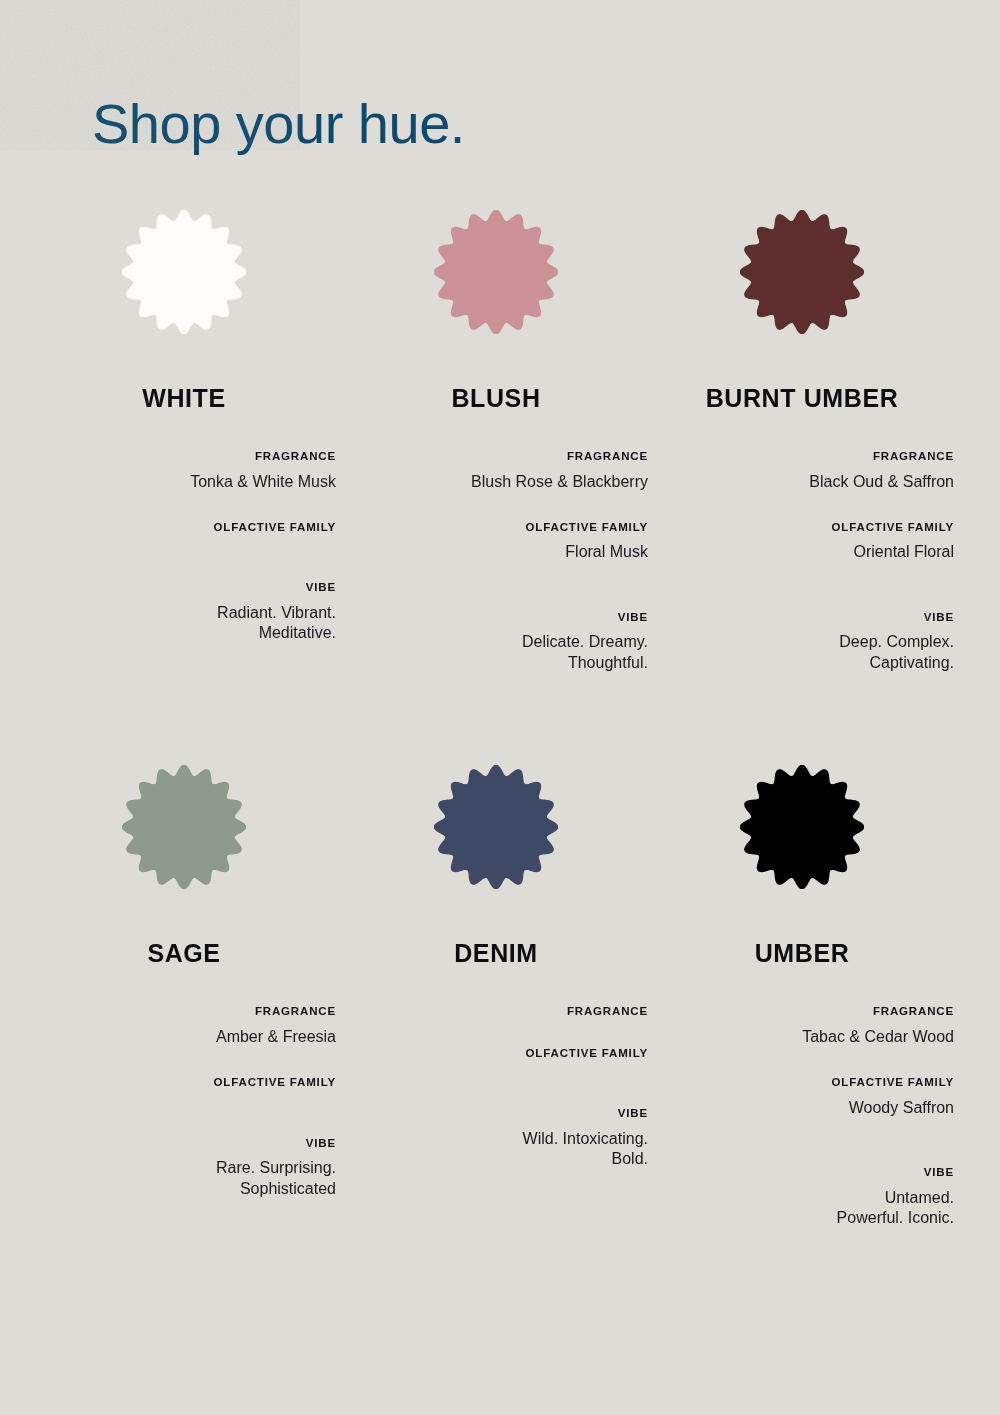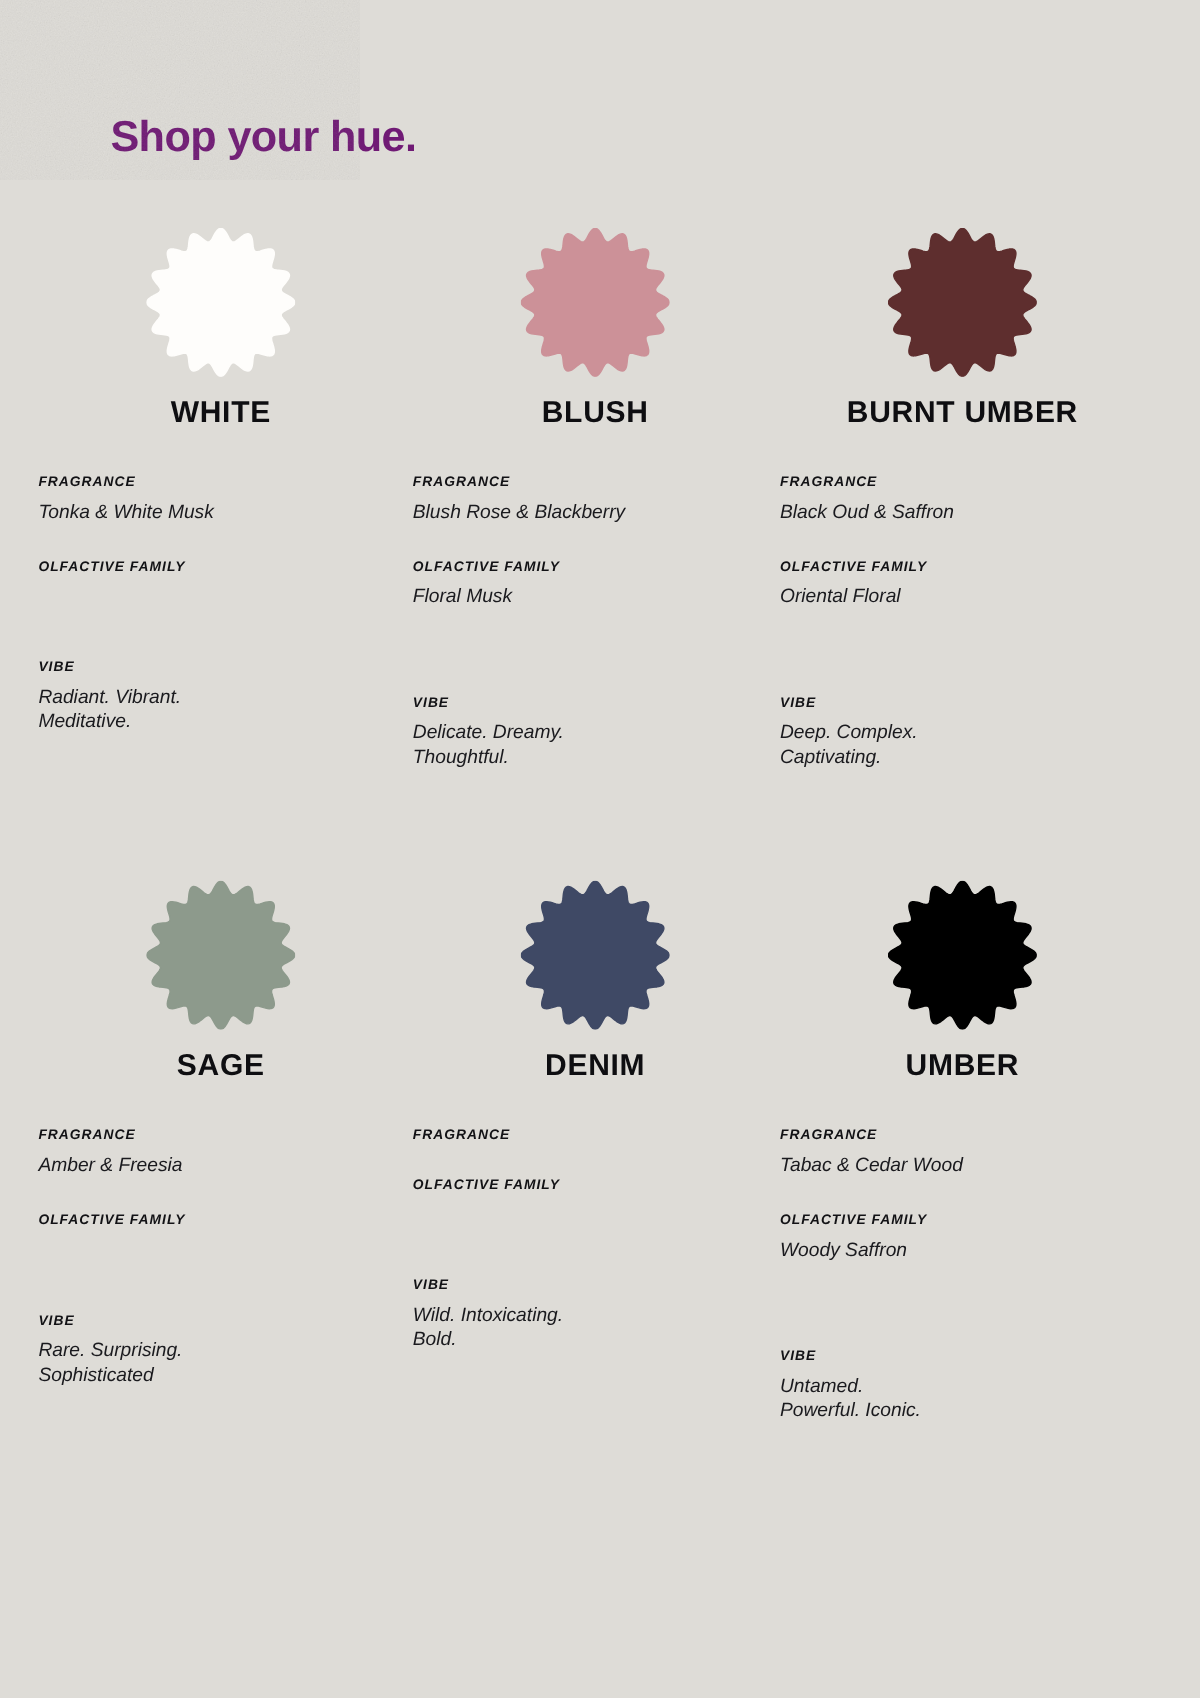--- a/index.html
+++ b/index.html
@@ -31,25 +31,25 @@
     z-index:6;
     opacity:.40;
     mix-blend-mode:screen;
   }
 
   .page { position:relative; z-index:2; width:1000px; height:1415px; }
 
   
   .title-wrap { padding:96px 0 0 92px; }
   .title {
-    font-size:36px;
-    font-weight:700;
+    font-size:56px;
+    font-weight:400;
     letter-spacing:-0.5px;
     line-height:1;
-    color:#701a75;
+    color:#0c4a6e;
     white-space:nowrap;
   }
 
   
   .grid {
     display:grid;
     grid-template-columns:repeat(3, 1fr);
     width:1000px;
     padding:0 44px;
     margin-top:58px;
@@ -68,37 +68,37 @@
 
   
   .swatch-wrap {
     width:124px; height:124px;
     display:flex; align-items:center; justify-content:center;
   }
   .swatch { display:block; width:124px; height:124px; }
 
   
   .card-name {
-    margin-top:18px;
+    margin-top:52px;
     font-size:25px;
     font-weight:700;
     letter-spacing:0.6px;
     line-height:1;
     color:#0e0e11;
     text-align:center;
     white-space:nowrap;
   }
 
   
   .attrs { width:100%; display:flex; flex-direction:column; align-items:center; }
 
-  .attr { text-align:left; width:100%;font-style:italic; }
+  .attr { text-align:right; width:100%; }
   .attr.fragrance { margin-top:40px; }
   .attr.family    { margin-top:30px; }
-  .attr.vibe      { margin-top:72px; }
+  .attr.vibe      { margin-top:49px; }
 
   .attr-label {
     font-size:11.5px;
     font-weight:700;
     letter-spacing:0.85px;
     line-height:1;
     color:#121215;
     text-transform:uppercase;
   }
   .attr-value {

